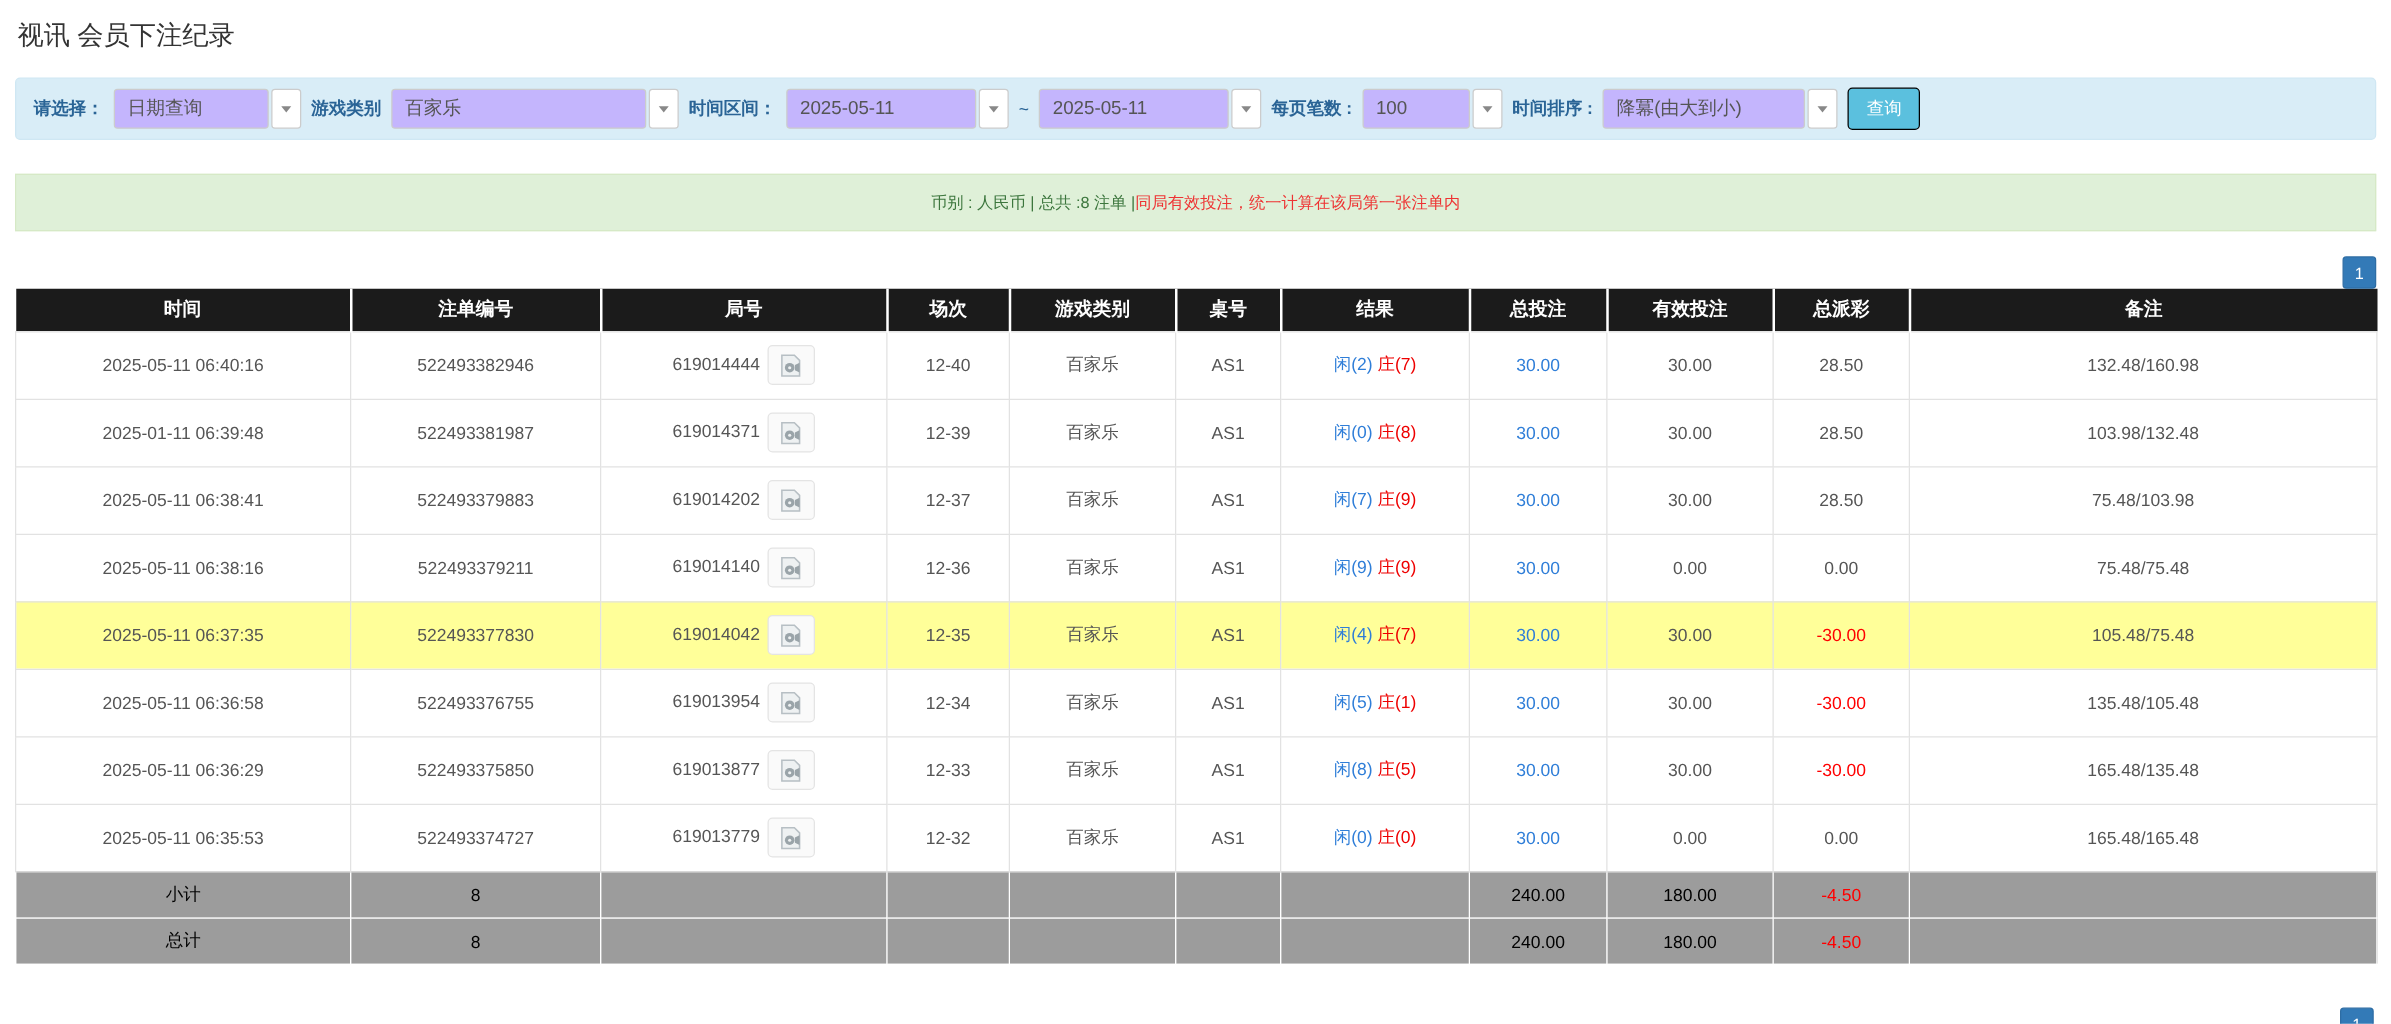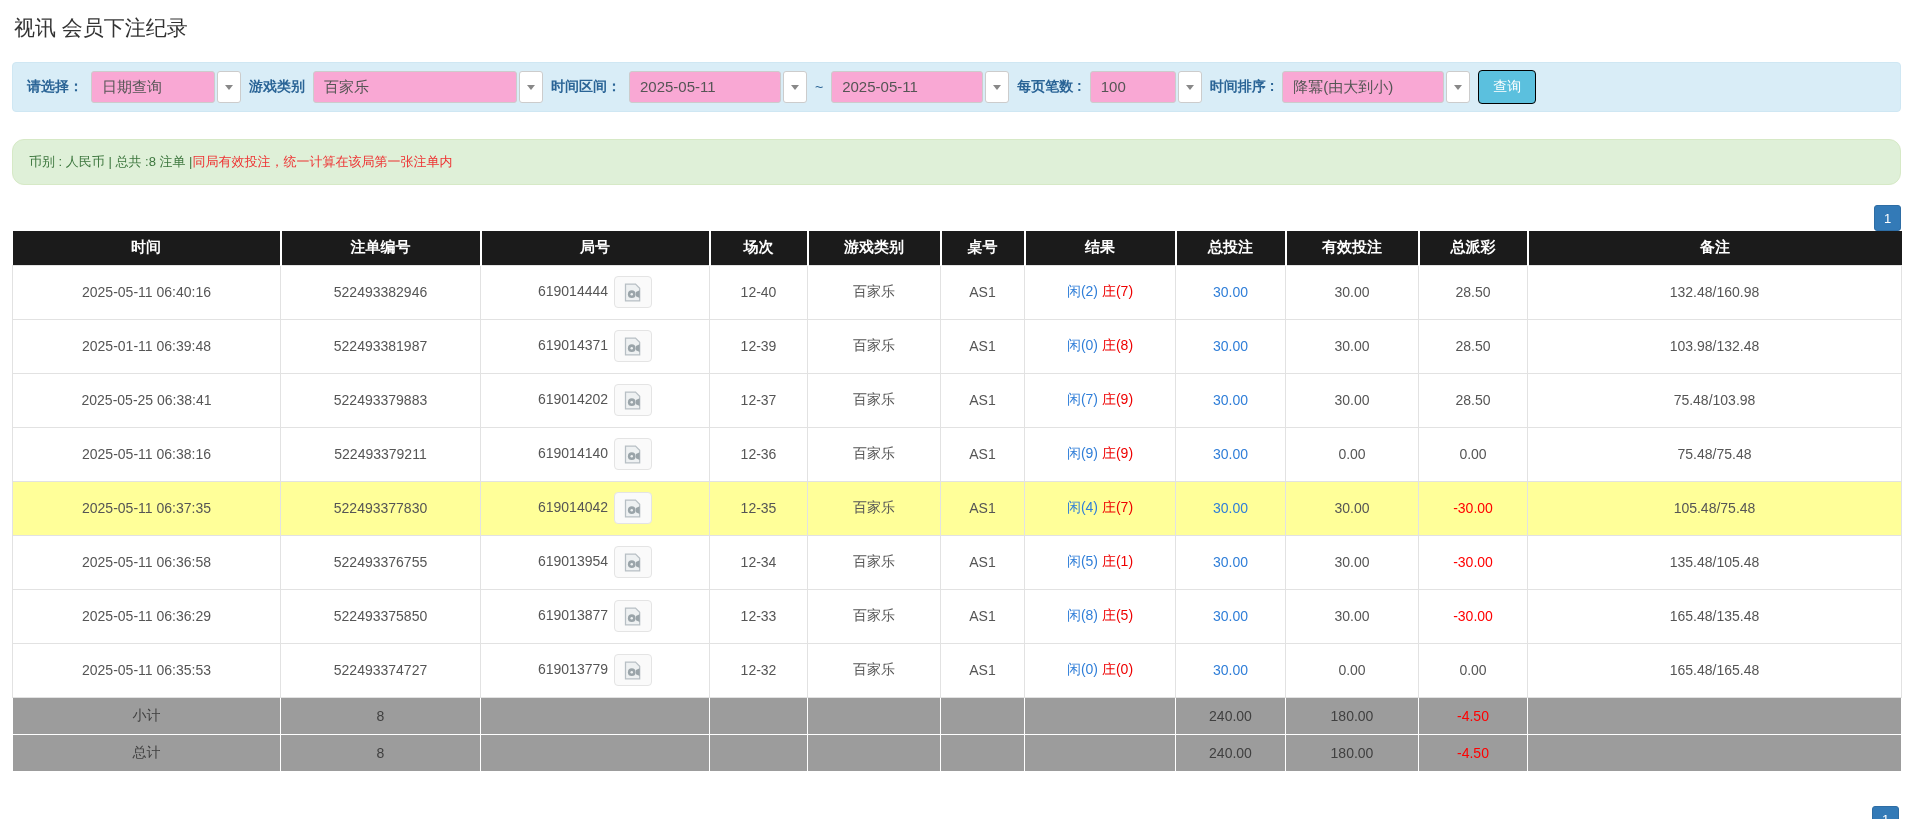--- a/index.html
+++ b/index.html
@@ -6,50 +6,50 @@
   html,body { width:1913px; height:819px; overflow:hidden; background:#fff;
     font-family:"Liberation Sans","DejaVu Sans",sans-serif; position:relative; }
   .page { padding:0 12px; position:relative; }
   h1.title { font-size:21px; font-weight:400; color:#333; padding:14px 2px 0; margin-bottom:20px; }
 
   
   .filter-bar { height:50px; background:#d9edf7; border:1px solid #cfe7f3; border-radius:4px;
     display:flex; align-items:center; padding:0 14px; gap:8px; white-space:nowrap; }
   .flabel { color:#2a6496; font-weight:bold; font-size:14px; }
   .combo { display:flex; align-items:center; gap:2px; }
-  .combo .combo-text { background:#f9a8d4; border:1px solid #ccc; border-radius:3px; height:32px;
+  .combo .combo-text { background:#c4b5fd; border:1px solid #ccc; border-radius:3px; height:32px;
     line-height:30px; padding:0 10px; font-size:15px; color:#555; overflow:hidden; }
   .combo .combo-btn { width:24px; height:32px; background:#fff; border:1px solid #ccc; border-radius:3px;
     display:flex; align-items:center; justify-content:center; cursor:pointer; }
   .caret { width:0; height:0; border-left:4px solid transparent; border-right:4px solid transparent;
     border-top:5px solid #888; display:inline-block; }
   .tilde { color:#2a6496; font-size:14px; }
   .search-btn { background:#5bc0de; border:1px solid #000000; color:#fff; font-size:14px;
     height:34px; min-width:58px; padding:0 14px; border-radius:4px; cursor:pointer; }
 
   
-  .summary-bar { margin-top:27px; height:46px; background:#dff0d8; border:1px solid #d6e9c6; border-radius:12px;
-    display:flex; align-items:center; justify-content:flex-start; padding:0 16px; font-size:13px; }
+  .summary-bar { margin-top:27px; height:46px; background:#dff0d8; border:1px solid #d6e9c6; border-radius:0;
+    display:flex; align-items:center; justify-content:center; padding:0 16px; font-size:13px; }
   .sum-left { color:#3c763d; }
   .sum-right { color:#ee3333; }
 
   
   .pagination-top { margin-top:20px; text-align:right; height:26px; }
   .page-btn { width:27px; height:26px; background:#337ab7; border:1px solid #2e6da4; color:#fff;
     font-size:13px; border-radius:3px; cursor:pointer; }
   .page-btn.bottom { position:absolute; top:806px; right:14px; }
 
   
   table.records { margin-top:0; border-collapse:collapse; table-layout:fixed; width:1889px; font-size:14px; }
   thead th { background:#1b1b1b; color:#fff; font-weight:bold; height:34px; font-size:15px;
     border-right:2px solid #fff; }
   thead th:last-child { border-right:none; }
   tbody td { height:54px; text-align:center; color:#555; border:1px solid #e2e2e2; background:#fff; }
   tr.hl td { background:#ffff99; }
-  tfoot td { height:37px; text-align:center; background:#9c9c9c; color:#404040; border:1px solid #fff; }
+  tfoot td { height:37px; text-align:center; background:#9c9c9c; color:#000000; border:1px solid #fff; }
   .blue { color:#2f7ed8; }
   .red  { color:#ee0000; }
   a.bet-link { color:#2f7ed8; text-decoration:none; cursor:pointer; }
   td.neg, tfoot td.neg { color:#ff0000; }
   .video-btn { display:inline-flex; align-items:center; justify-content:center; width:38px; height:32px;
     background:#fafafa; border:1px solid #e4e4e4; border-radius:4px; margin-left:6px; vertical-align:middle;
     cursor:pointer; }
 </style>
 </head>
 <body>
@@ -181,21 +181,21 @@
           <td>12-39</td>
           <td>百家乐</td>
           <td>AS1</td>
           <td><span class="blue">闲(0)</span> <span class="red">庄(8)</span></td>
           <td><a class="bet-link">30.00</a></td>
           <td>30.00</td>
           <td>28.50</td>
           <td>103.98/132.48</td>
         </tr>
         <tr>
-          <td>2025-05-25 06:38:41</td>
+          <td>2025-05-11 06:38:41</td>
           <td>522493379883</td>
           <td><span>619014202</span><button class="video-btn">
               <svg width="20" height="19" viewBox="0 0 24 22">
                 <path d="M3 1h12l5 5v15H3z" fill="#eef1f2" stroke="#b7bfc4" stroke-width="1.5"></path>
                 <circle cx="10.5" cy="13" r="4.6" fill="#9aa4a9"></circle>
                 <circle cx="10.5" cy="13" r="1.5" fill="#eef1f2"></circle>
                 <path d="M15.5 10.5l4.5-2.2v9.4l-4.5-2.2z" fill="#9aa4a9"></path>
               </svg>
             </button></td>
           <td>12-37</td>

